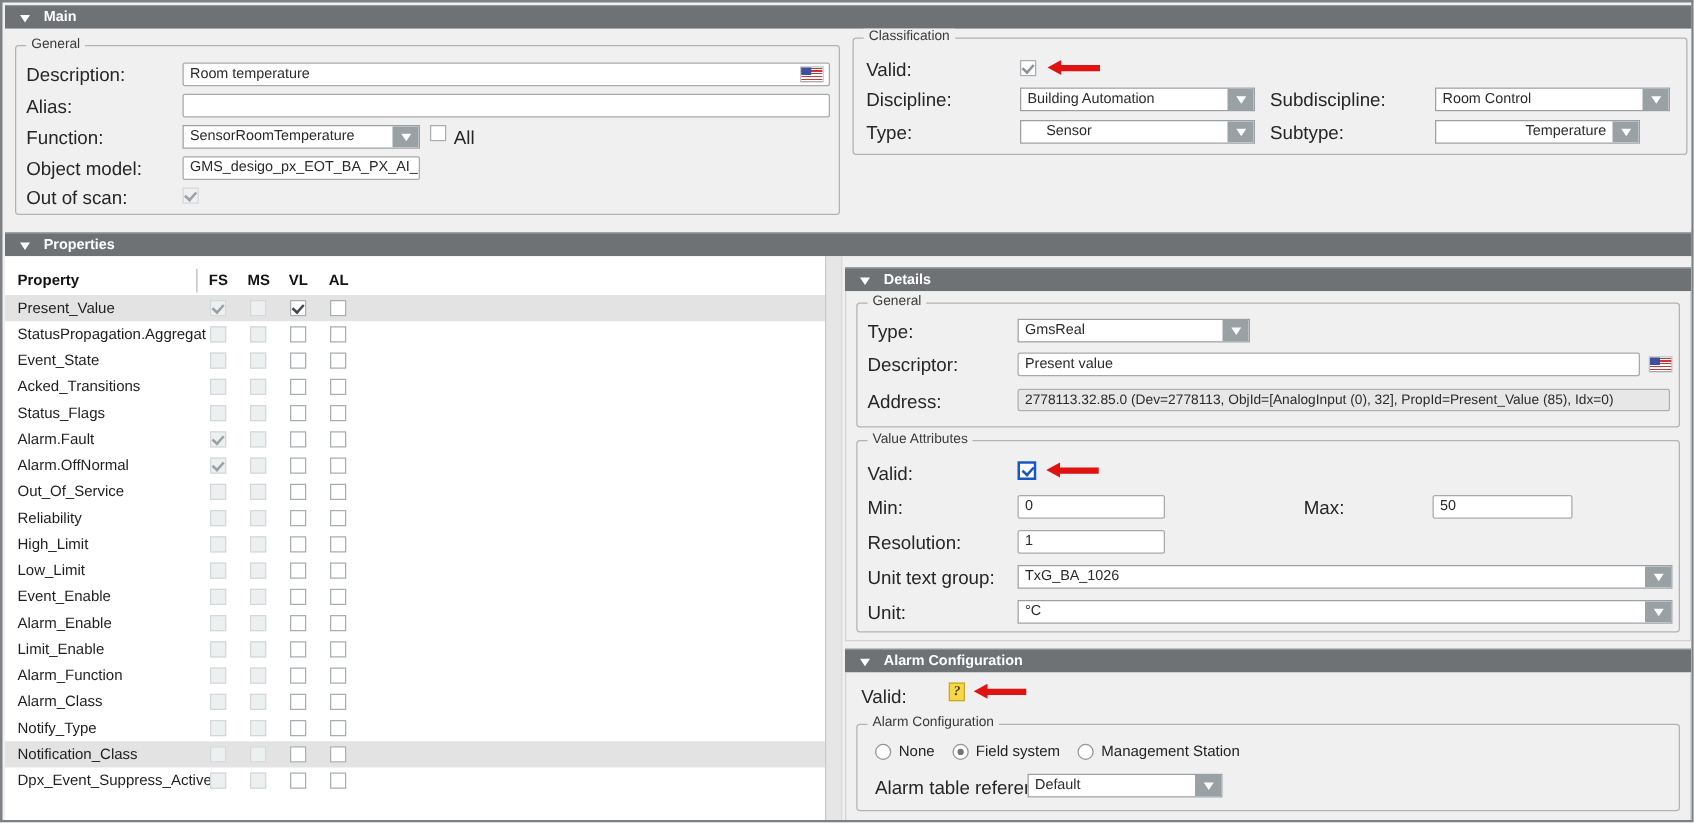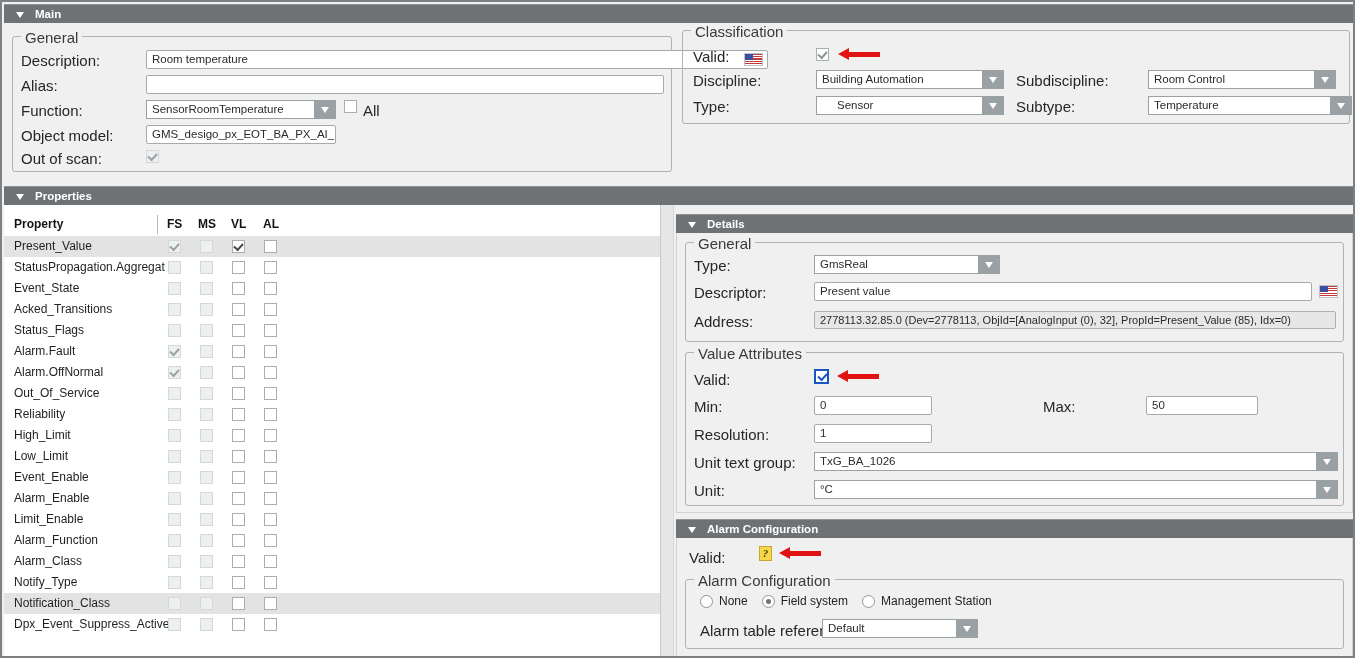--- a/index.html
+++ b/index.html
@@ -18,21 +18,21 @@
   .hdr .tri {
     position:absolute; left:12px; top:7px; width:0; height:0;
     border-left:4.5px solid transparent; border-right:4.5px solid transparent;
     border-top:6px solid #fff;
   }
   .hdr .htxt { position:absolute; left:31px; top:3px; white-space:nowrap; }
   
   .gbox { position:absolute; border:1px solid #b2b2b2; border-radius:3px; }
   .glabel {
     position:absolute; top:-8px; left:8px; background:#f0f0f0; padding:0 4px;
-    font-size:15px; color:#3a3a3a; white-space:nowrap;
+    font-size:11px; color:#3a3a3a; white-space:nowrap;
   }
   .lbl { position:absolute; font-size:15px; color:#262626; white-space:nowrap; }
   
   .tbox {
     position:absolute; height:19px; background:#fff; border:1px solid #a9a9a9;
     border-radius:2px; font-size:11.5px; line-height:17px; padding:0 5px;
     color:#2b2b2b; white-space:nowrap; overflow:hidden;
   }
   .tbox.ro { background:#e7e7e7; border-color:#b0b0b0; font-size:11px; }
   
@@ -116,21 +116,21 @@
     <span class="tri"></span>
     <span class="htxt">Main</span>
   </div>
 
   <div id="main-body">
 
     <div class="gbox" style="left:8px; top:13px; width:660px; height:136px;">
       <span class="glabel">General</span>
 
       <span class="lbl" style="left:8px; top:15px;">Description:</span>
-      <div class="tbox" style="left:133px; top:13px; width:622px;">
+      <div class="tbox" style="left:133px; top:13px; width:518px;">
         <span>Room temperature</span>
         <span class="flag" style="right:5px; top:3px;"></span>
       </div>
 
       <span class="lbl" style="left:8px; top:40px;">Alias:</span>
       <div class="tbox" style="left:133px; top:38px; width:518px;">
         <span></span>
       </div>
 
       <span class="lbl" style="left:8px; top:65px;">Function:</span>
@@ -163,21 +163,21 @@
       <span class="lbl" style="left:333px; top:41px;">Subdiscipline:</span>
       <div class="dd" style="left:465px; top:39px; width:188px;">
         <span>Room Control</span>
       </div>
 
       <span class="lbl" style="left:10px; top:67px;">Type:</span>
       <div class="dd" style="left:133px; top:65px; width:188px;padding-left:20px;">
         <span>Sensor</span>
       </div>
       <span class="lbl" style="left:333px; top:67px;">Subtype:</span>
-      <div class="dd" style="left:465px; top:65px; width:204px;">
+      <div class="dd" style="left:465px; top:65px; width:164px;text-align:right;">
         <span>Temperature</span>
       </div>
     </div>
   </div>
 
   <div class="hdr" style="left:2px; top:184px; width:1351px; height:19px;">
     <span class="tri"></span>
     <span class="htxt">Properties</span>
   </div>
 

